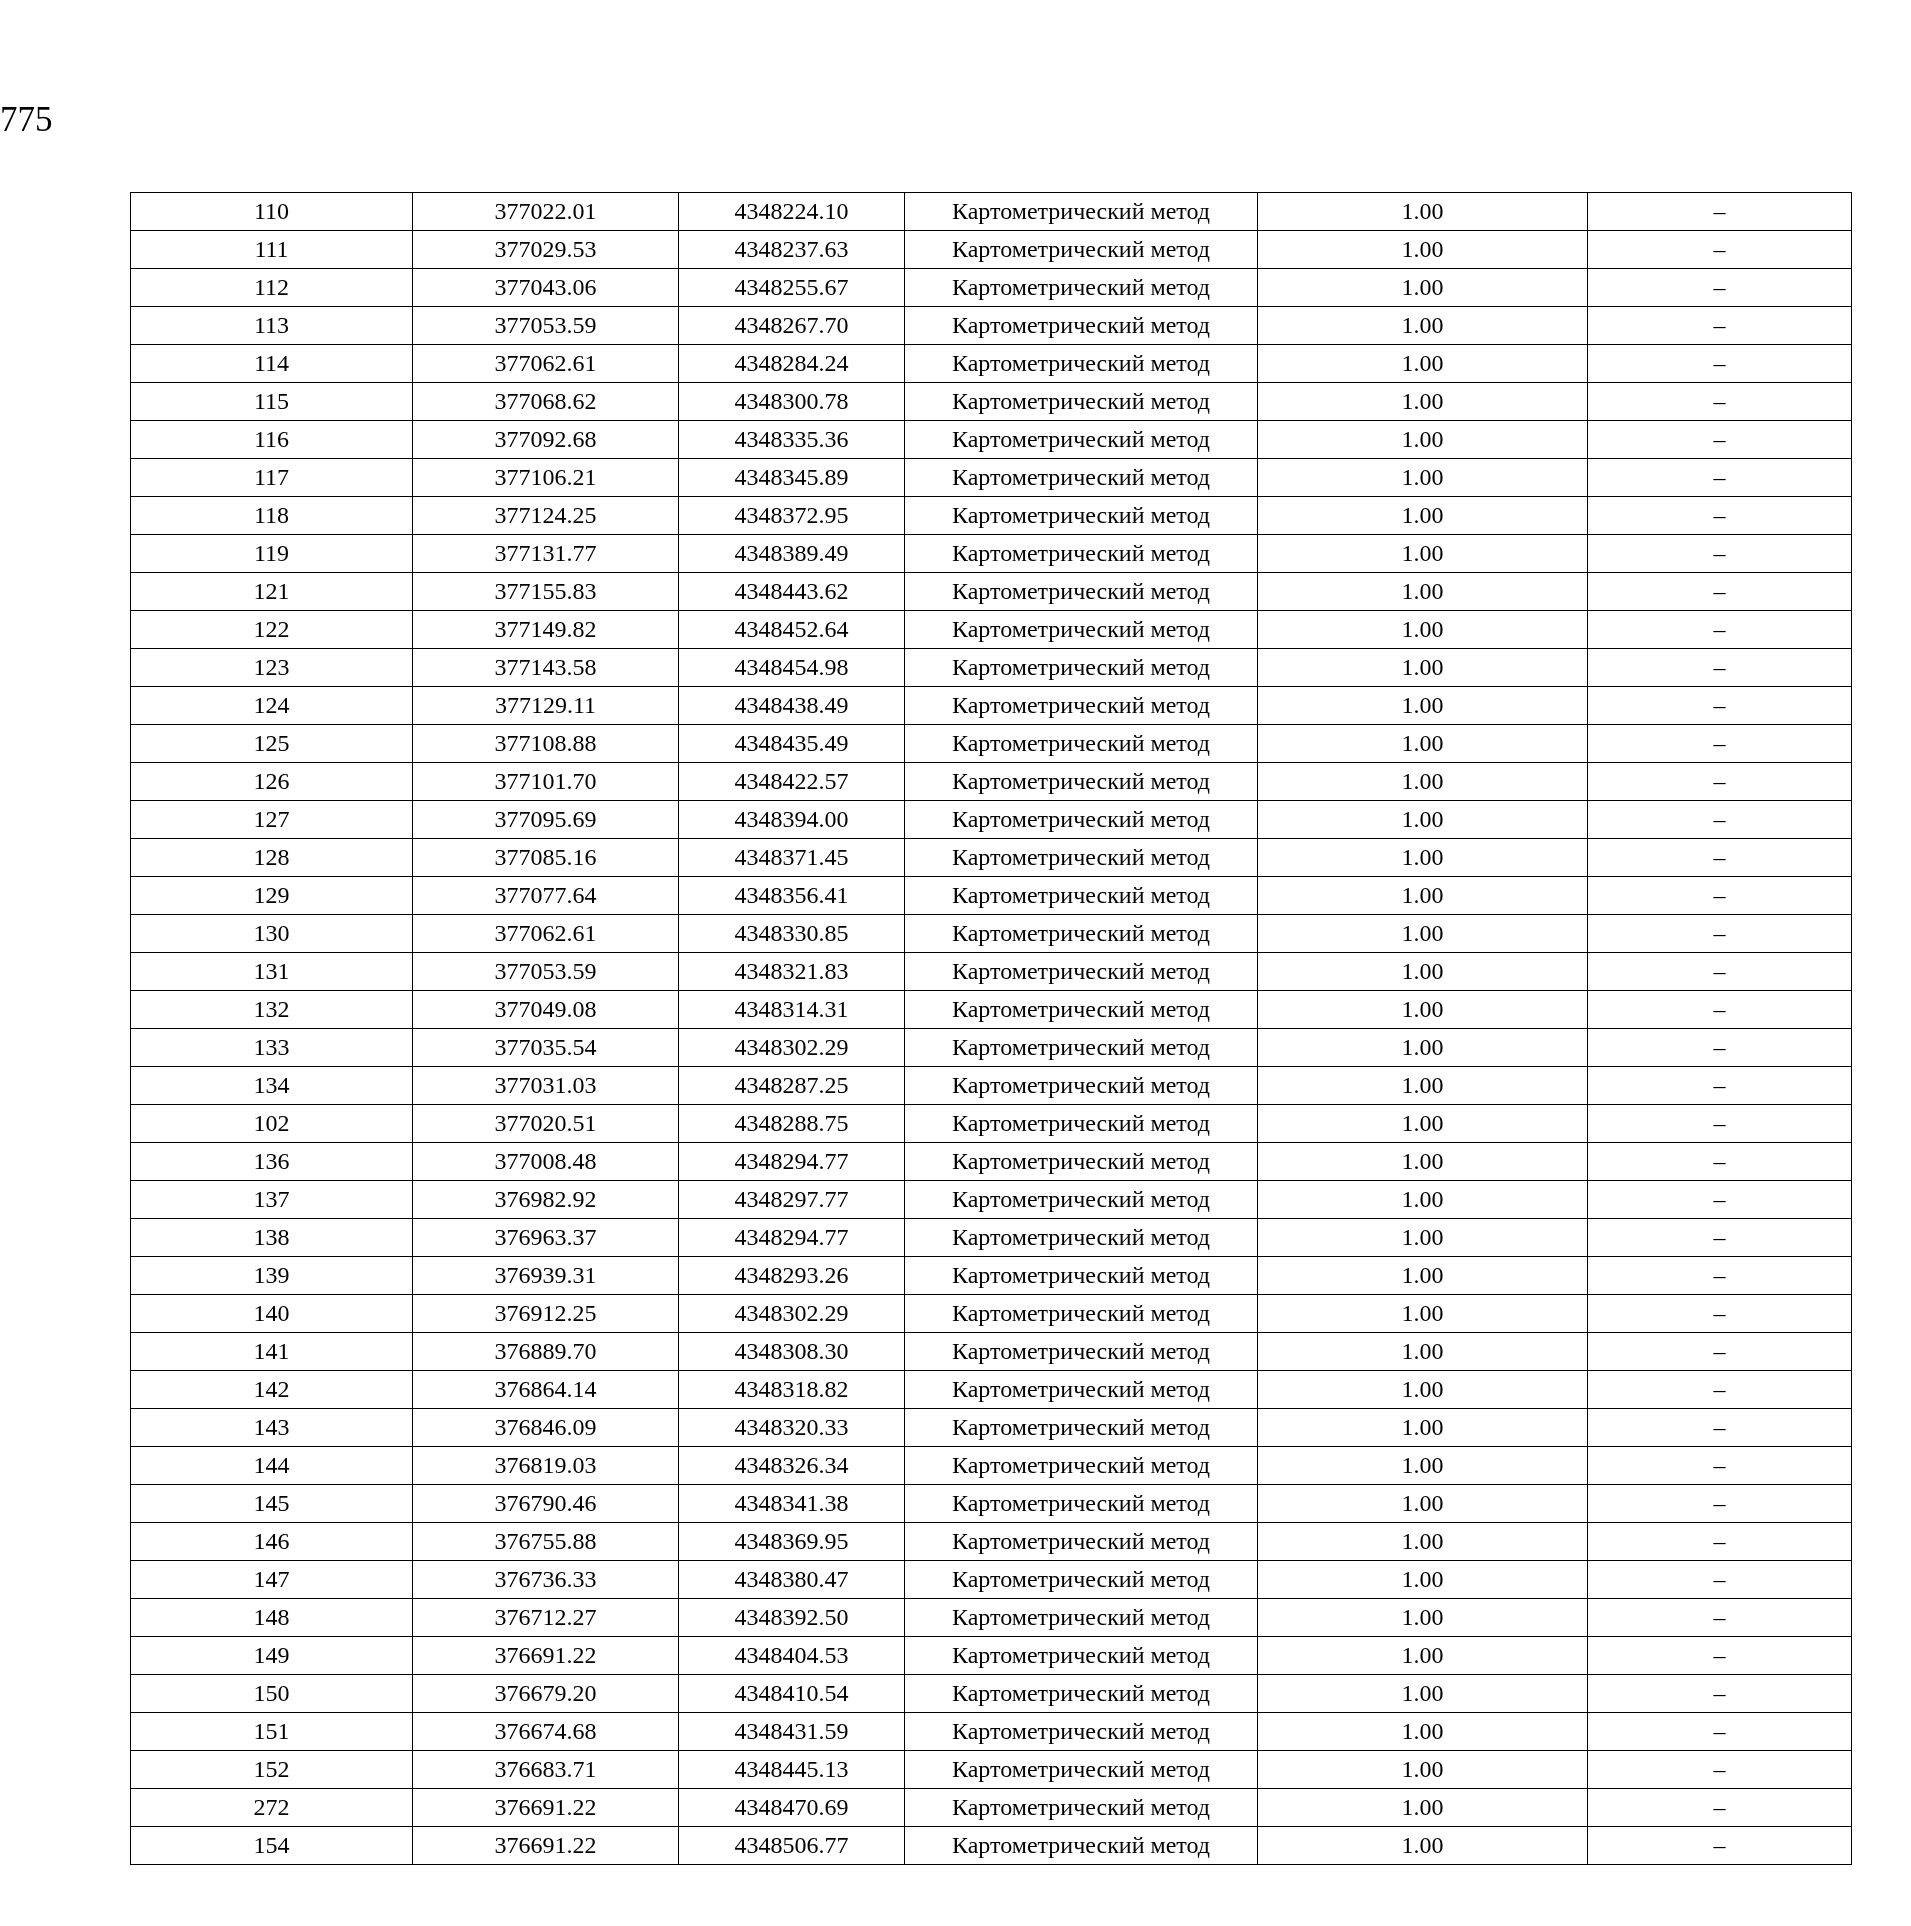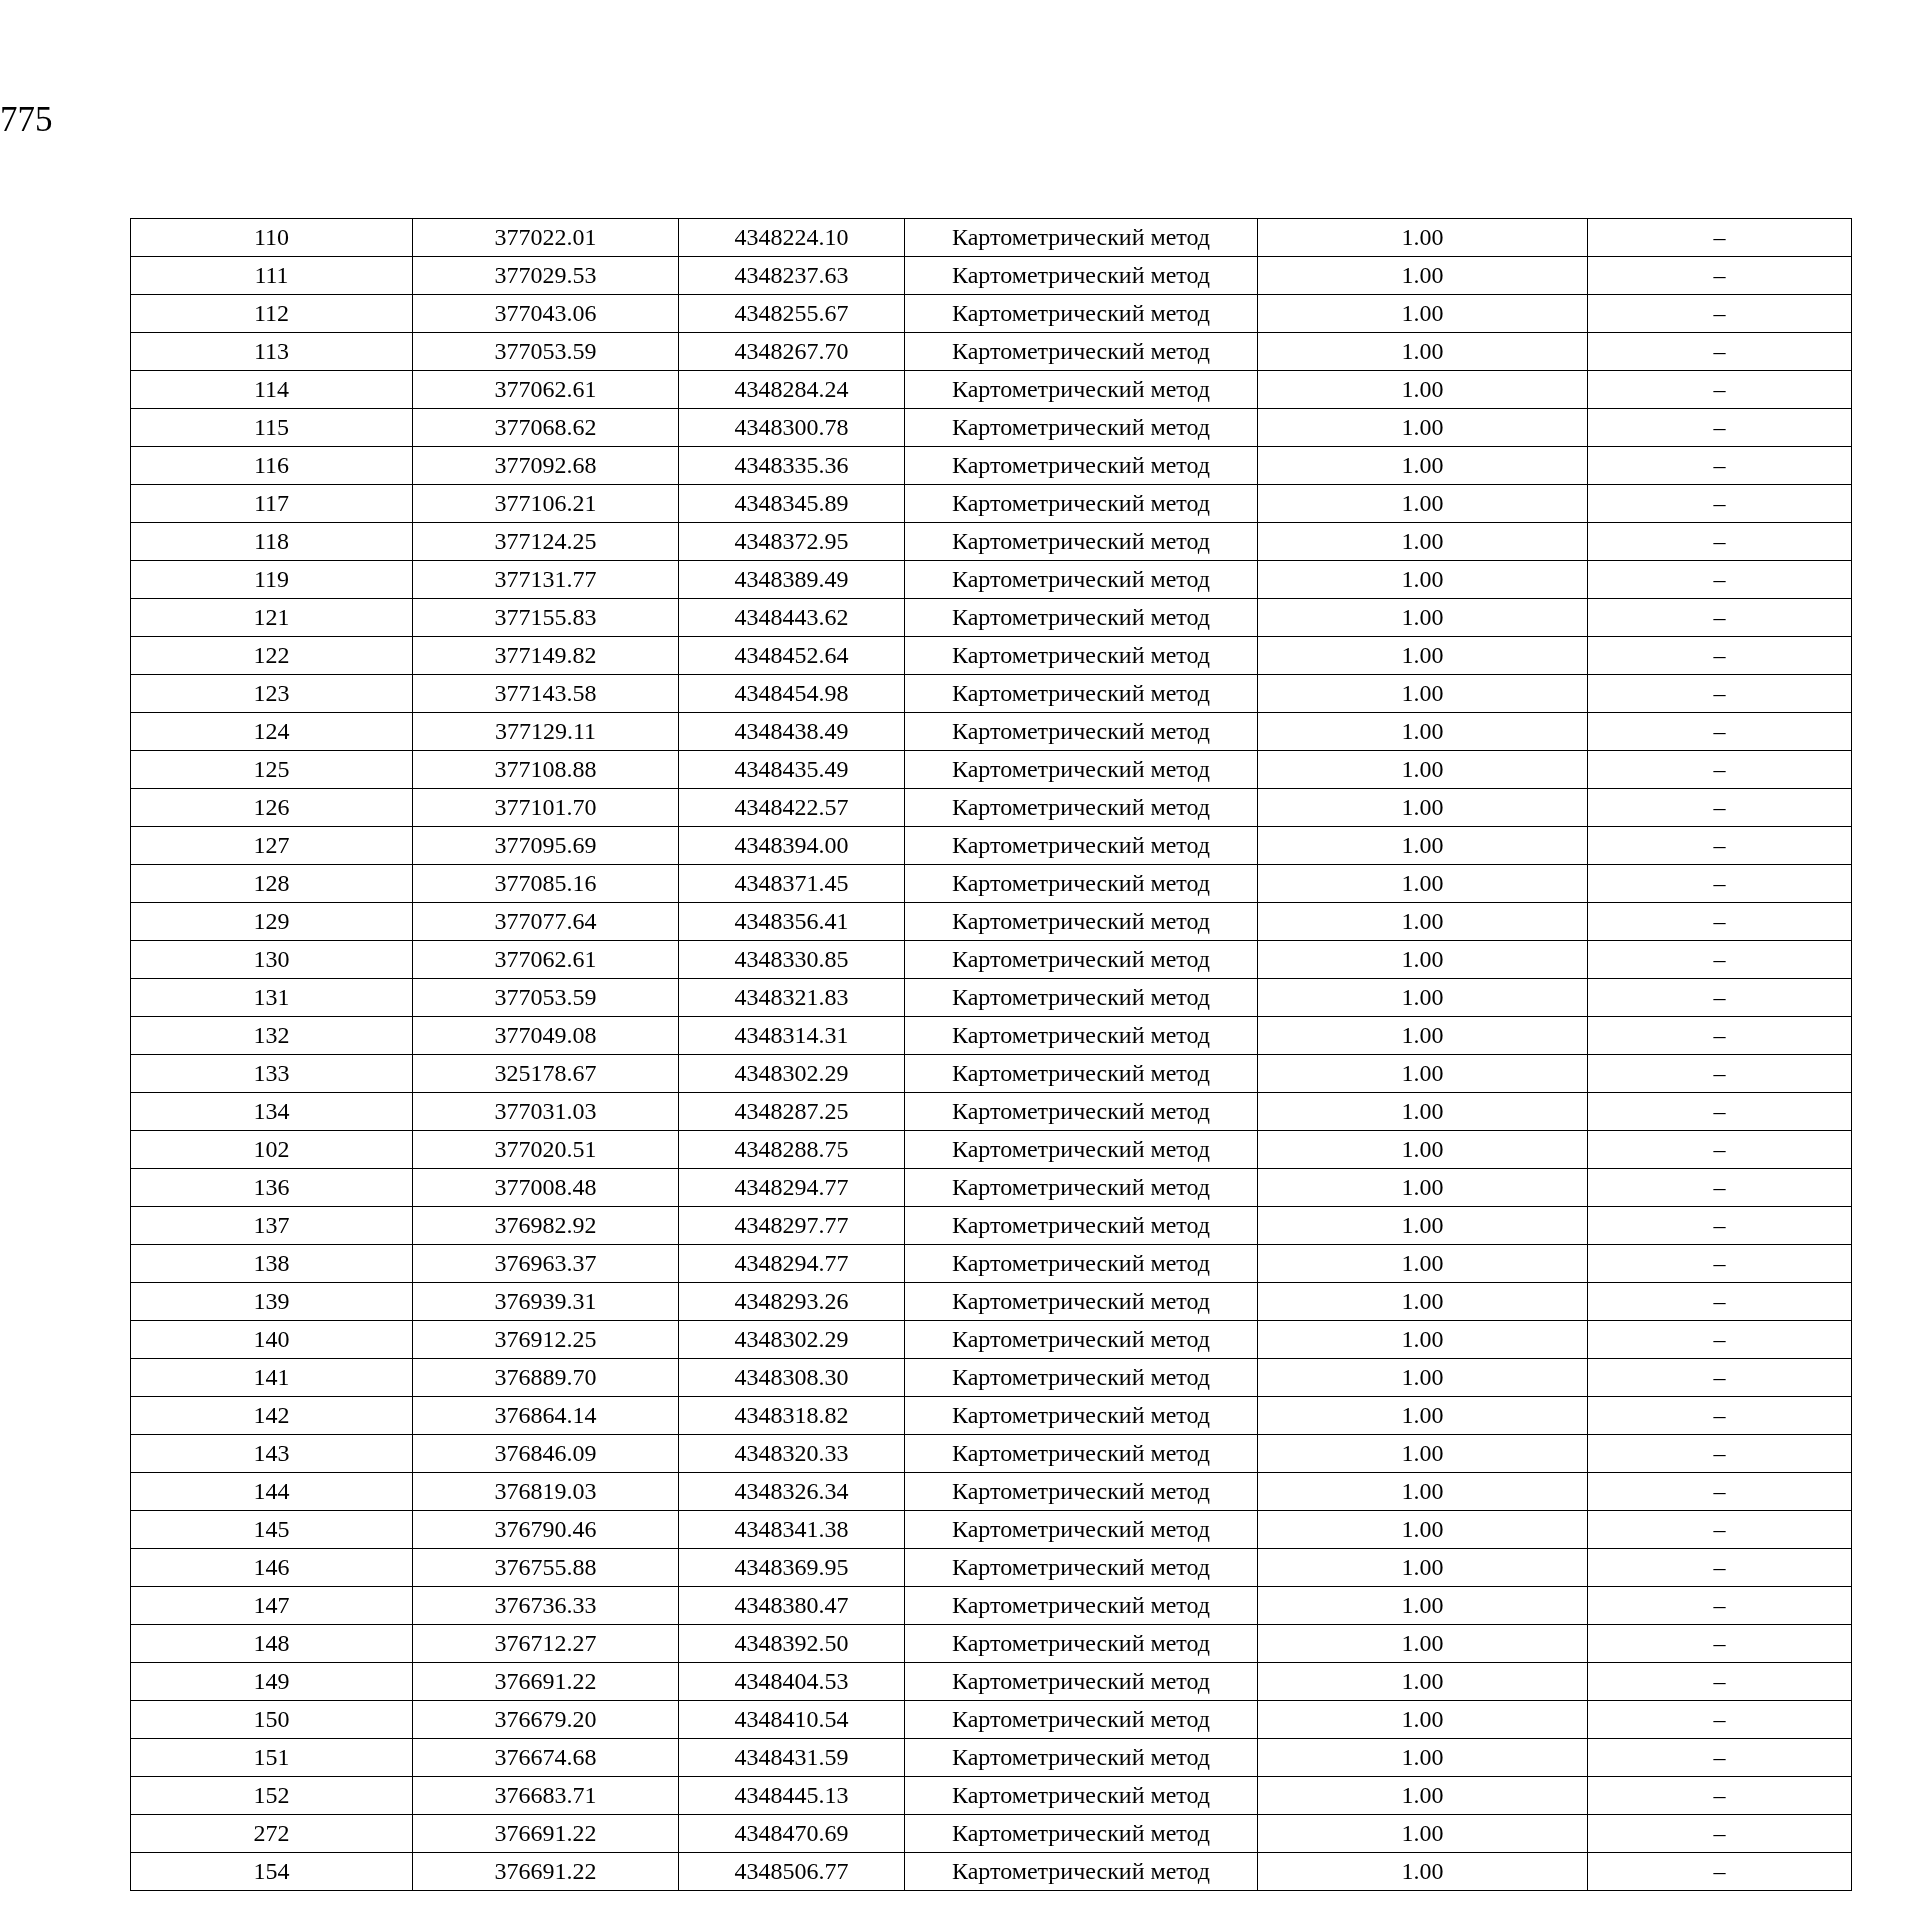--- a/index.html
+++ b/index.html
@@ -17,21 +17,21 @@
   .page-number {
     padding-top: 101px;
     text-align: left;
     font-size: 35px;
     line-height: 1.1;
   }
   table.coords-table {
     border-collapse: collapse;
     table-layout: fixed;
     margin-left: 130px;
-    margin-top: 78px;
+    margin-top: 52px;
     width: 1720px;
   }
   table.coords-table td {
     border: 1.5px solid #000000;
     height: 37px;
     text-align: center;
     vertical-align: middle;
     font-size: 24px;
     line-height: 1;
     padding: 0;
@@ -231,21 +231,21 @@
       <tr>
         <td>132</td>
         <td>377049.08</td>
         <td>4348314.31</td>
         <td>Картометрический метод</td>
         <td>1.00</td>
         <td>–</td>
       </tr>
       <tr>
         <td>133</td>
-        <td>325178.67</td>
+        <td>377035.54</td>
         <td>4348302.29</td>
         <td>Картометрический метод</td>
         <td>1.00</td>
         <td>–</td>
       </tr>
       <tr>
         <td>134</td>
         <td>377031.03</td>
         <td>4348287.25</td>
         <td>Картометрический метод</td>

